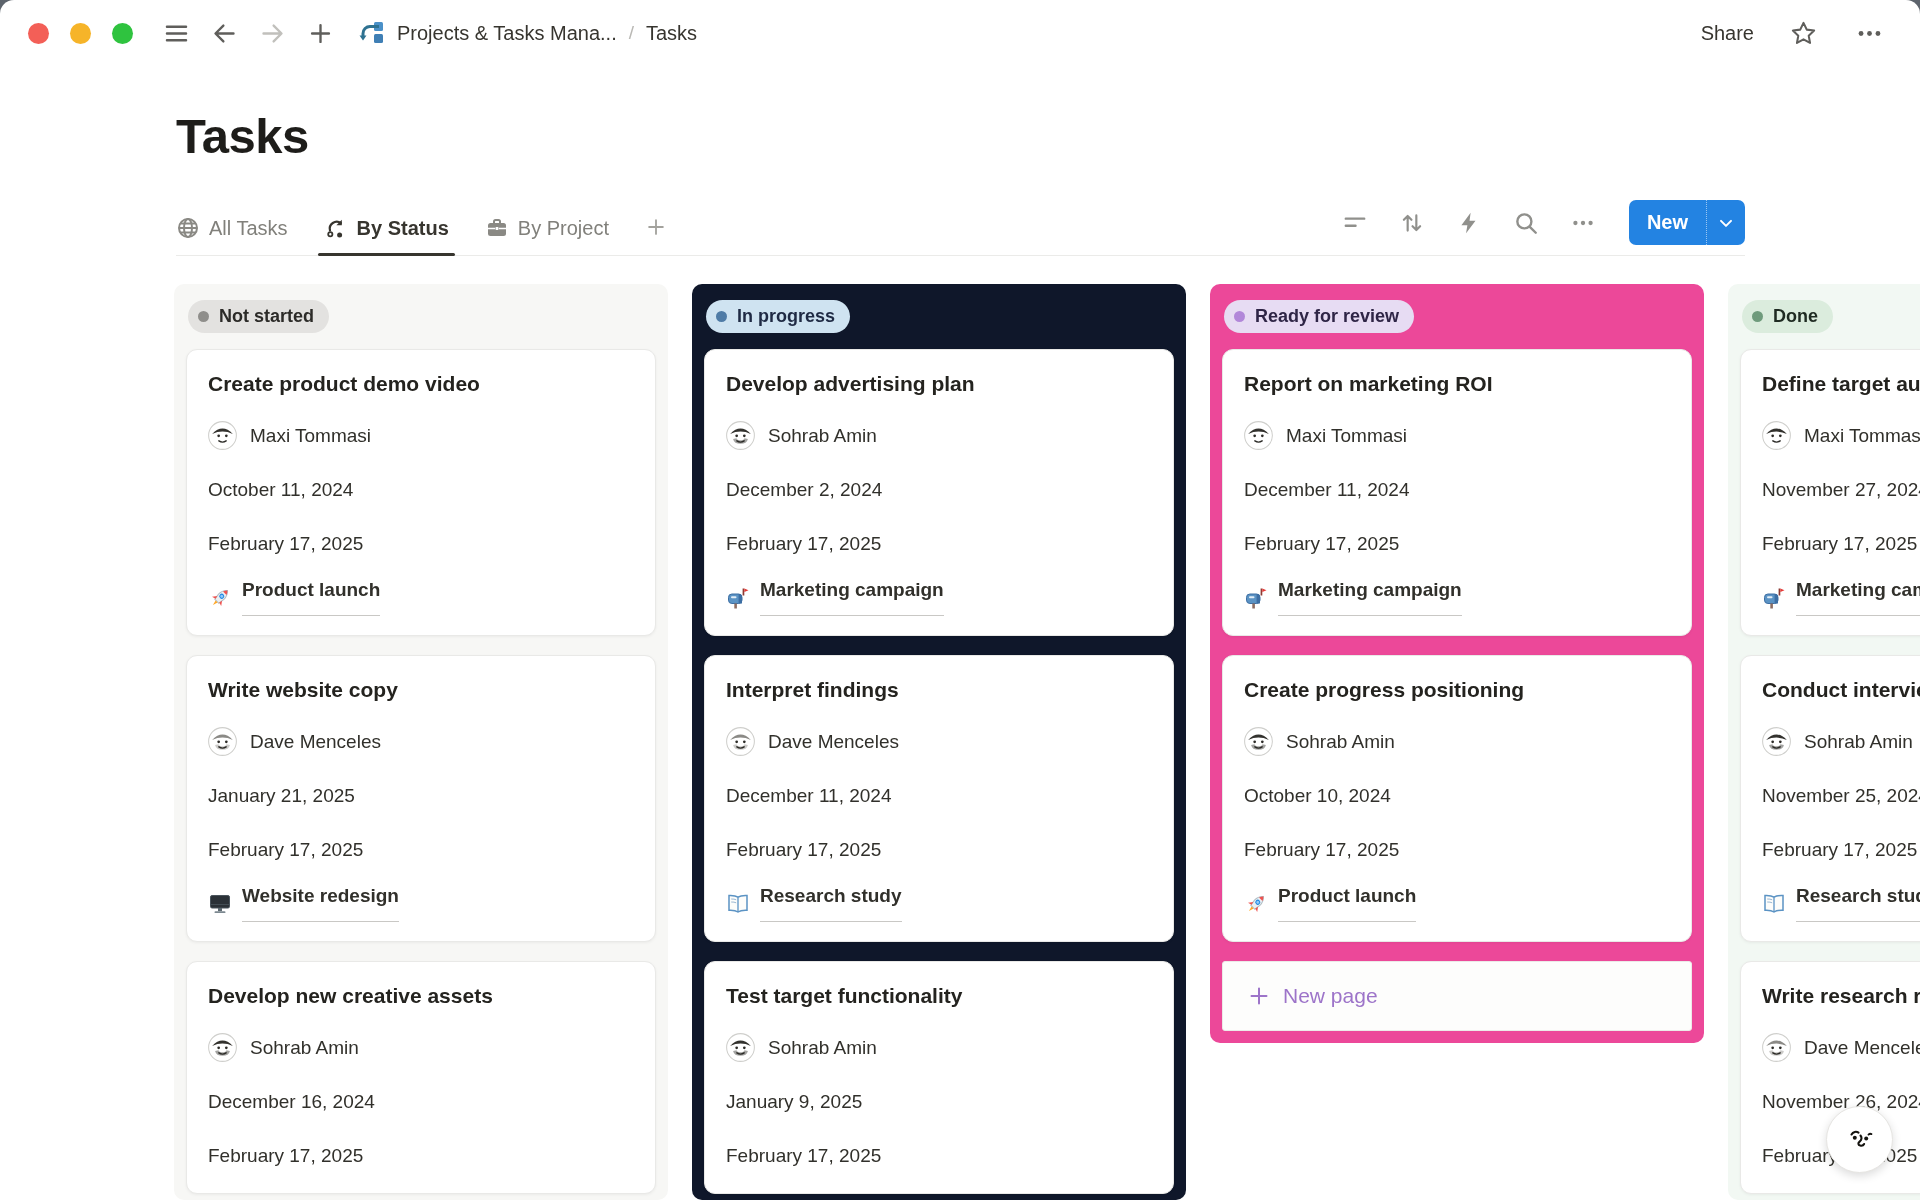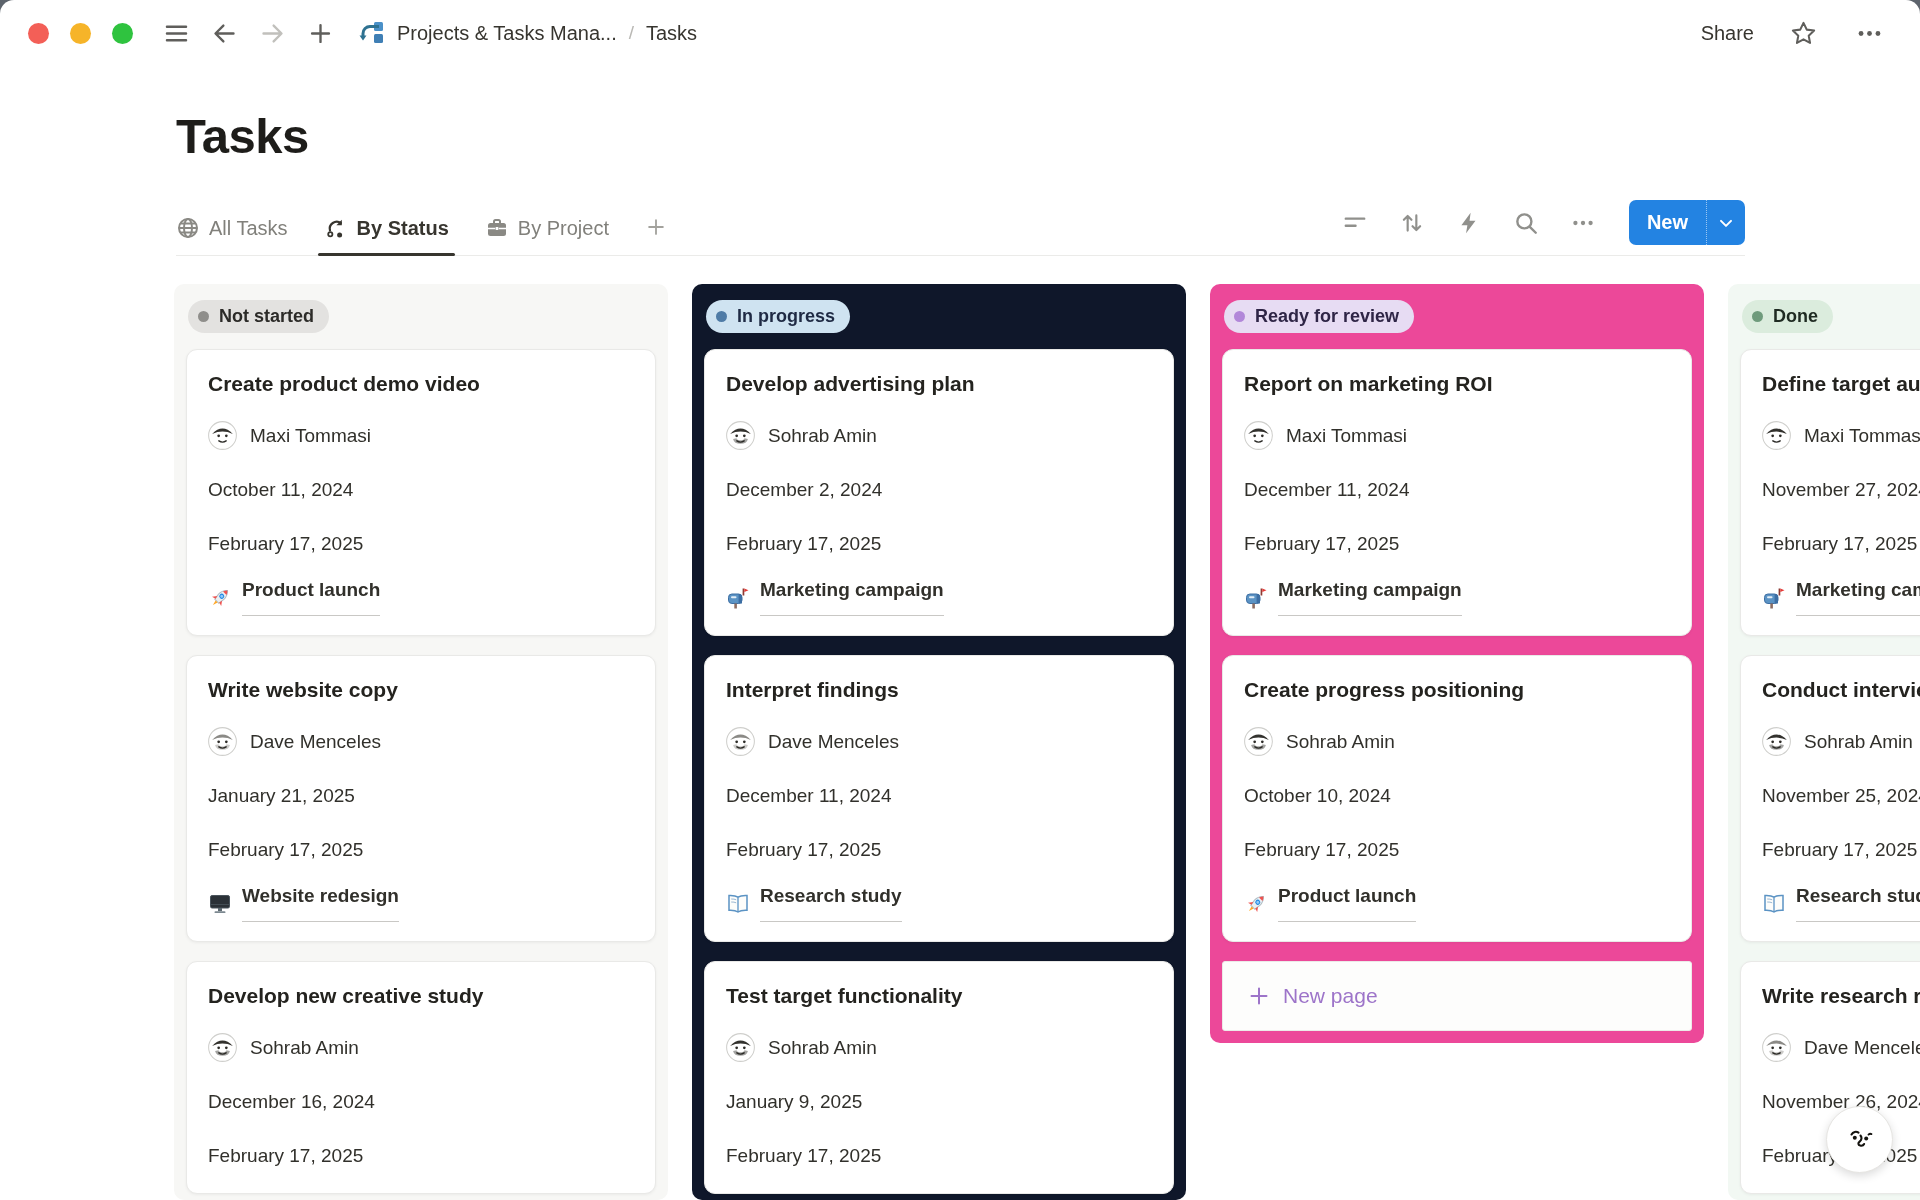--- a/index.html
+++ b/index.html
@@ -269,21 +269,21 @@
                 <rect x="2.5" y="3.5" width="19" height="12.5" rx="1.6" fill="#2b3137" stroke="#4a545c"></rect>
                 <path d="M2.5 12.5h19" stroke="#4a545c" stroke-width=".8"></path>
                 <rect x="10" y="16" width="4" height="3.2" fill="#5c6870"></rect>
                 <rect x="6.5" y="19.2" width="11" height="1.9" rx=".95" fill="#7c8890"></rect>
               </svg>
             </span>
             <span class="proj-link">Website redesign</span>
           </div>
         </div>
         <div class="card">
-          <div class="card-title">Develop new creative study</div>
+          <div class="card-title">Develop new creative assets</div>
           <div class="crow">
             <span class="avatar">
               <svg width="29" height="29" viewBox="0 0 28 28">
                 <circle cx="14" cy="14" r="13.4" fill="#ffffff" stroke="#cfcfcc"></circle>
                 <path d="M4 12.5Q14 2 24 12.5 Q14 8 4 12.5Z" fill="#33322e"></path>
                 <path d="M8.5 17c1 4.5 10 4.5 11 0" stroke="#33322e" stroke-width="3.4" fill="none" opacity=".45"></path>
                 <circle cx="10.3" cy="14.3" r="1.3" fill="#2c2b27"></circle>
                 <circle cx="17.7" cy="14.3" r="1.3" fill="#2c2b27"></circle>
                 <path d="M10.5 19.2q3.5 2.4 7 0" stroke="#2c2b27" stroke-width="1.4" fill="none" stroke-linecap="round"></path>
               </svg>

